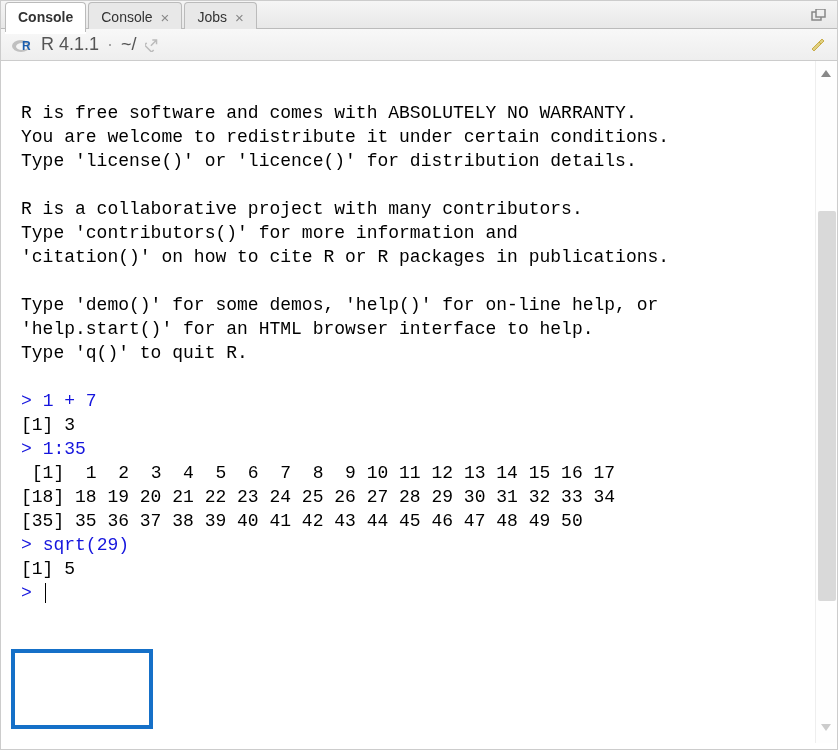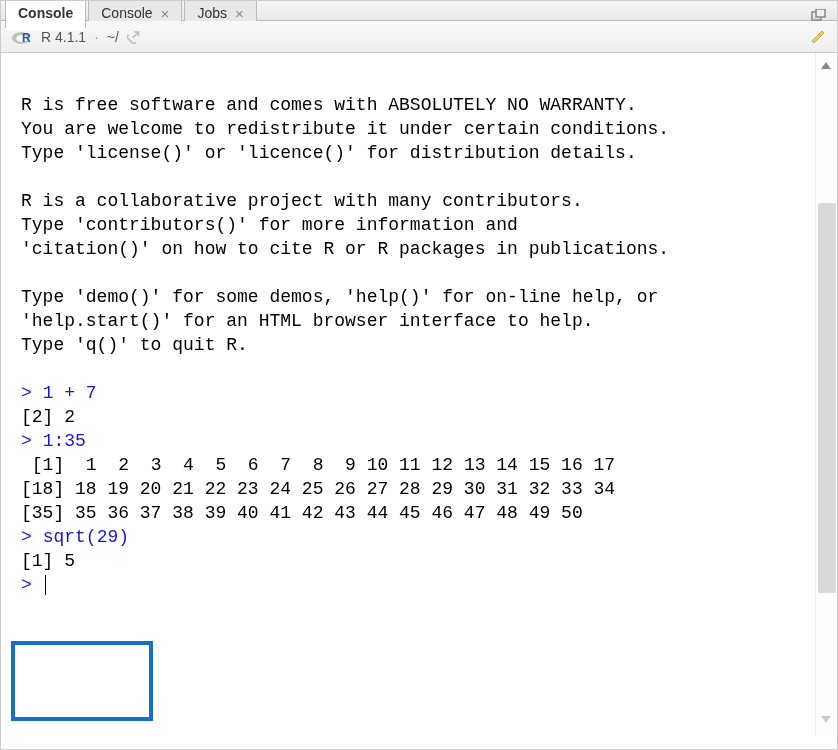--- a/index.html
+++ b/index.html
@@ -10,21 +10,21 @@
       font-size: 14px;
       background: #fff;
       overflow: hidden;
       border: 1px solid #ccc;
     }
     .tab-bar {
       display: flex;
       align-items: center;
       background: linear-gradient(#f5f5f5, #e8e8e8);
       border-bottom: 1px solid #bbb;
-      height: 20px;
+      height: 28px;
       padding: 0 4px;
       position: relative;
     }
     .tab {
       display: flex;
       align-items: center;
       height: 30px;
       padding: 0 12px;
       border: 1px solid #bbb;
       border-bottom: none;
@@ -71,21 +71,21 @@
     }
     .r-logo {
       width: 22px;
       height: 18px;
       display: flex;
       align-items: center;
       justify-content: center;
     }
     .toolbar-text {
       color: #555;
-      font-size: 14px;
+      font-size: 18px;
     }
     .toolbar-sep { color: #999; }
     .share-icon {
       color: #bbb;
       display: inline-flex;
       align-items: center;
     }
     .brush-icon {
       position: absolute;
       right: 10px;
@@ -212,21 +212,21 @@
 
 R is a collaborative project with many contributors.
 Type 'contributors()' for more information and
 'citation()' on how to cite R or R packages in publications.
 
 Type 'demo()' for some demos, 'help()' for on-line help, or
 'help.start()' for an HTML browser interface to help.
 Type 'q()' to quit R.
 </span>
 <span class="prompt">&gt;</span> <span class="cmd">1 + 7</span>
-<span>[2] 2</span>
+<span>[1] 3</span>
 <span class="prompt">&gt;</span> <span class="cmd">1:35</span>
 <span> [1]  1  2  3  4  5  6  7  8  9 10 11 12 13 14 15 16 17
 [18] 18 19 20 21 22 23 24 25 26 27 28 29 30 31 32 33 34
 [35] 35 36 37 38 39 40 41 42 43 44 45 46 47 48 49 50</span>
 <span class="prompt">&gt;</span> <span class="cmd">sqrt(29)</span>
 <span>[1] 5</span>
 <span class="prompt">&gt;</span> <span class="cursor-blink"></span></div>
 
   <div class="scroll-gutter">
     <span class="scroll-up">

